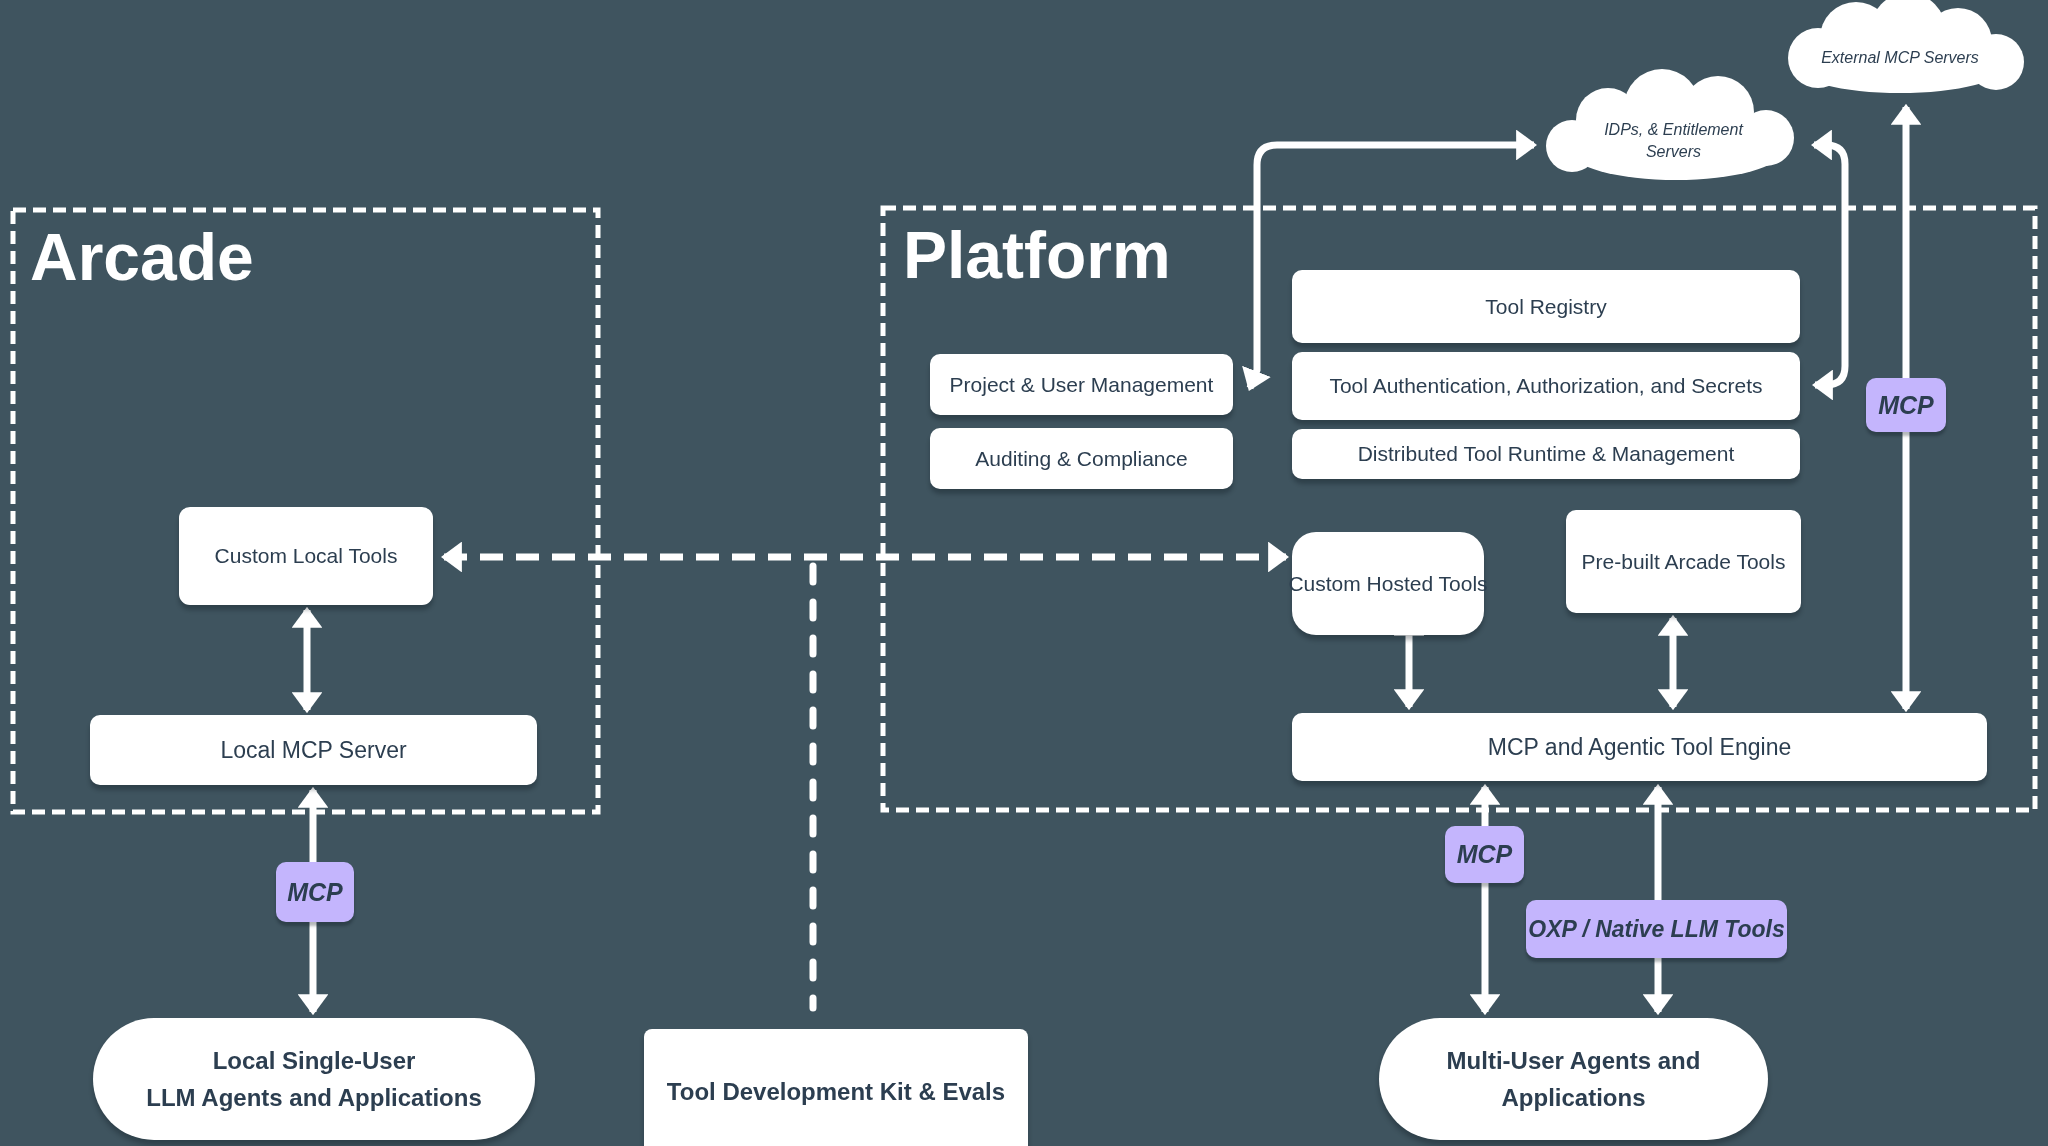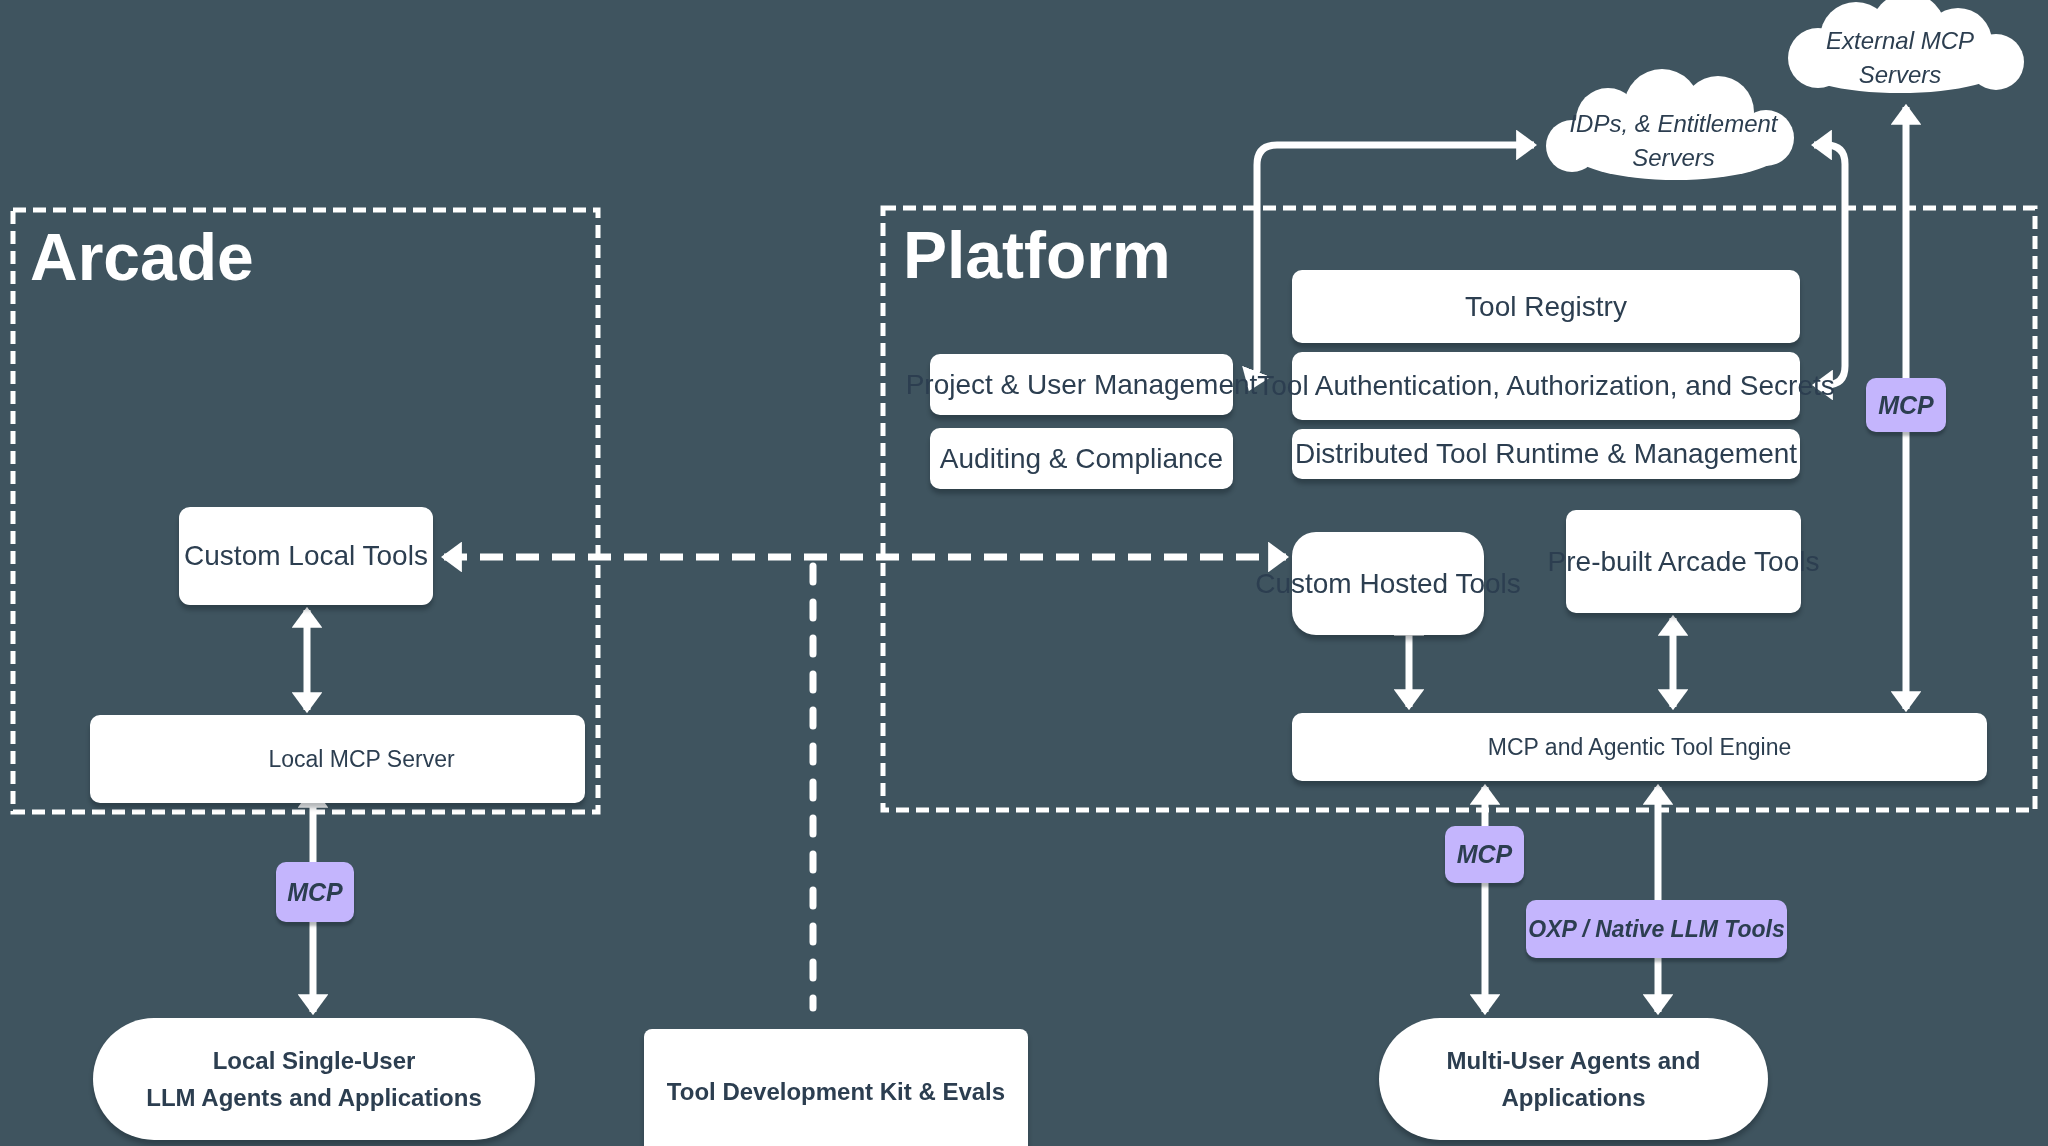--- a/index.html
+++ b/index.html
@@ -5,21 +5,21 @@
   html,body{margin:0;padding:0;}
   body{
     width:2048px;height:1146px;position:relative;overflow:hidden;
     background:#3F545F;
     font-family:"Liberation Sans","DejaVu Sans",sans-serif;
   }
   #diagram-svg{position:absolute;left:0;top:0;z-index:1;}
   .node{
     position:absolute;z-index:2;background:#FFFFFF;border-radius:10px;
     display:flex;align-items:center;justify-content:center;text-align:center;
-    color:#2C3E50;font-size:28px;white-space:nowrap;
+    color:#2C3E50;font-size:21px;white-space:nowrap;
     box-shadow:0 5px 4px rgba(10,20,28,.30);
   }
   .node.big{font-size:23px;}
   .terminal{
     position:absolute;z-index:2;background:#FFFFFF;
     display:flex;align-items:center;justify-content:center;text-align:center;
     color:#2C3E50;font-weight:bold;font-size:24px;line-height:1.55;
     white-space:pre-line;box-shadow:0 5px 5px rgba(10,20,28,.30);
   }
   .chip{
@@ -28,21 +28,21 @@
     color:#2C3E50;font-style:italic;font-weight:bold;font-size:25px;
     box-shadow:0 4px 3px rgba(10,20,28,.30);white-space:nowrap;
   }
   .chip.small{font-size:23px;}
   .region-title{
     position:absolute;z-index:2;color:#FFFFFF;font-weight:bold;font-size:66px;
     letter-spacing:0;line-height:1;
   }
   .cloud-label{
     position:absolute;z-index:3;display:flex;align-items:center;justify-content:center;
-    text-align:center;color:#2C3E50;font-style:italic;font-size:24px;line-height:1.4;
+    text-align:center;color:#2C3E50;font-style:italic;font-size:16px;line-height:1.4;
     white-space:pre-line;
   }
 </style>
 </head>
 <body>
 
 <svg id="diagram-svg" width="2048" height="1146" viewBox="0 0 2048 1146">
   <defs>
     <marker id="ah" viewBox="0 0 3 4.4" markerWidth="3" markerHeight="4.4" refX="2.55" refY="2.2" orient="auto-start-reverse" markerUnits="strokeWidth">
       <path d="M0,0 L3,2.2 L0,4.4 Z" fill="#FFFFFF"></path>
@@ -81,21 +81,21 @@
     <path d="M1250,388 L1257,370 L1257,165 Q1257,145 1277,145 L1534,145" marker-start="url(#ah)" marker-end="url(#ah)"></path>
     <path d="M1814,145 L1826,145 Q1845,145 1845,164 L1845,366 Q1845,385 1826,385 L1815,385" marker-start="url(#ah)" marker-end="url(#ah)"></path>
     <path d="M1906,107 V709" marker-start="url(#ah)" marker-end="url(#ah)"></path>
   </g>
 </svg>
 
 <div class="region-title" style="left:30px;top:224px;">Arcade</div>
 <div class="region-title" style="left:903px;top:222px;">Platform</div>
 
 <div class="node" style="left:179px;top:507px;width:254px;height:98px;border-radius:11px;">Custom Local Tools</div>
-<div class="node big" style="left:90px;top:715px;width:447px;height:88px;padding-left:48px;">Local MCP Server</div>
+<div class="node big" style="left:90px;top:715px;width:447px;height:70px;">Local MCP Server</div>
 
 <div class="node" style="left:1292px;top:270px;width:508px;height:73px;">Tool Registry</div>
 <div class="node" style="left:930px;top:354px;width:303px;height:61px;">Project &amp; User Management</div>
 <div class="node" style="left:1292px;top:352px;width:508px;height:68px;">Tool Authentication, Authorization, and Secrets</div>
 <div class="node" style="left:930px;top:428px;width:303px;height:61px;">Auditing &amp; Compliance</div>
 <div class="node" style="left:1292px;top:429px;width:508px;height:50px;">Distributed Tool Runtime &amp; Management</div>
 <div class="node" style="left:1292px;top:532px;width:192px;height:103px;border-radius:24px;">Custom Hosted Tools</div>
 <div class="node" style="left:1566px;top:510px;width:235px;height:103px;">Pre-built Arcade Tools</div>
 <div class="node big" style="left:1292px;top:713px;width:695px;height:68px;">MCP and Agentic Tool Engine</div>
 

